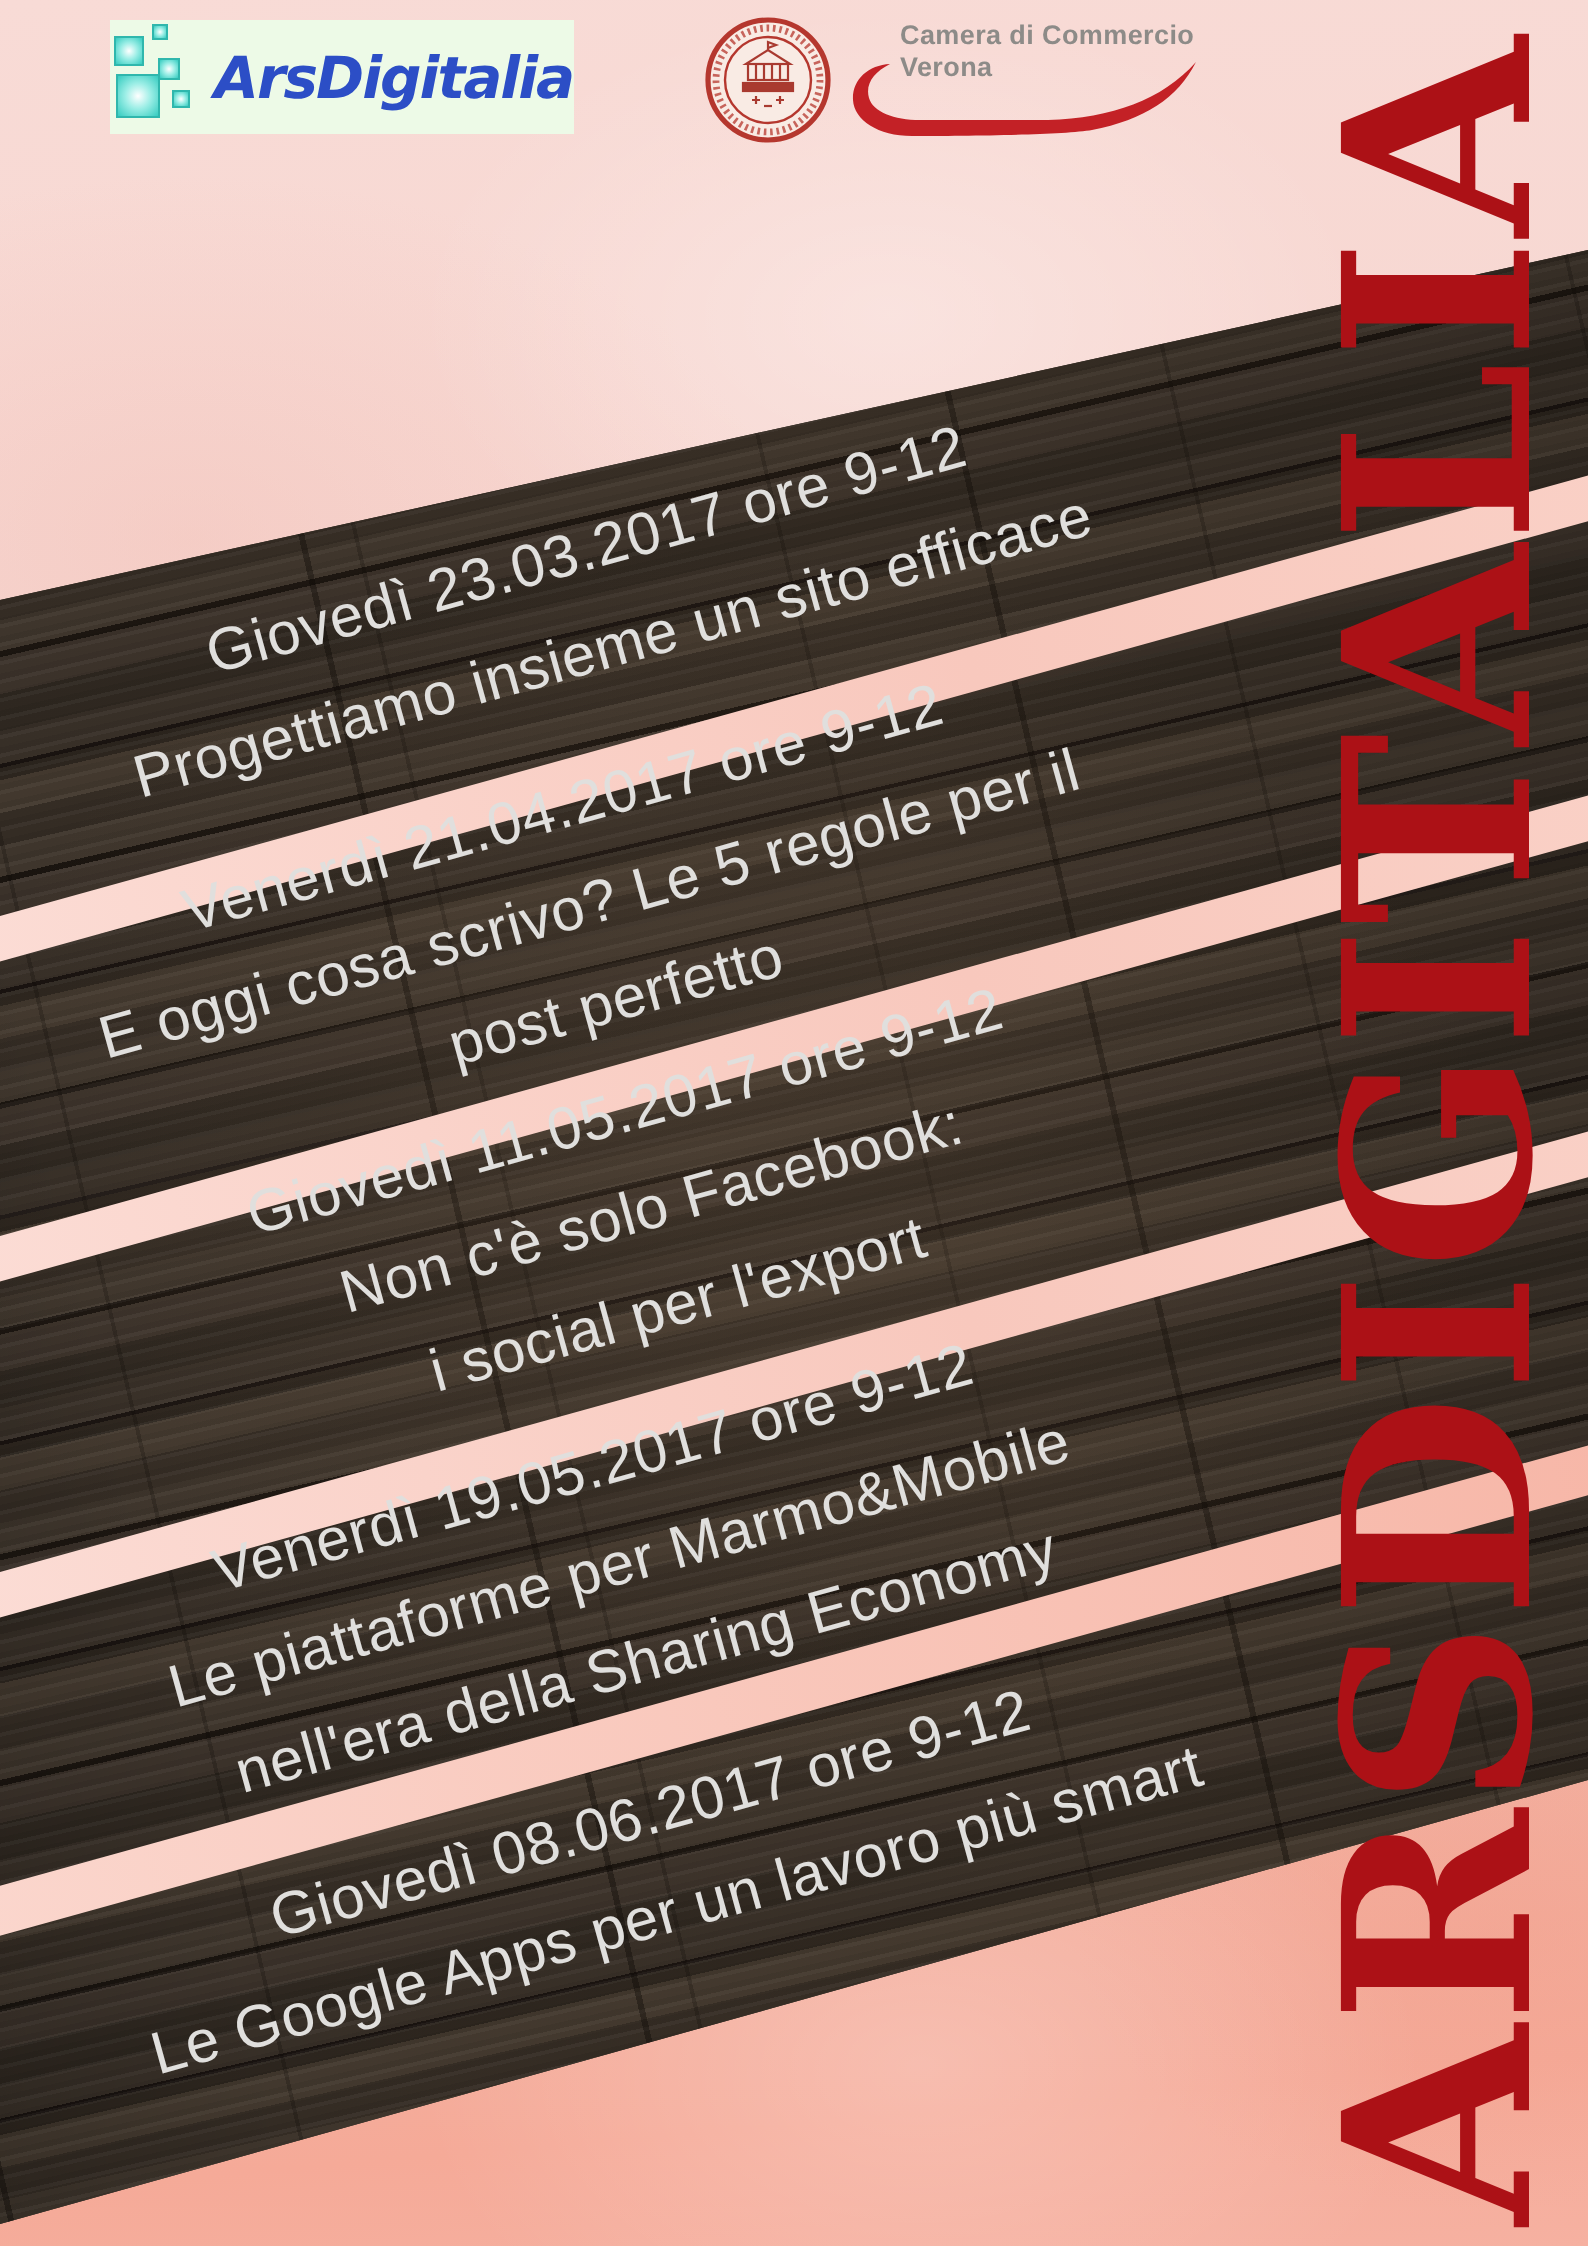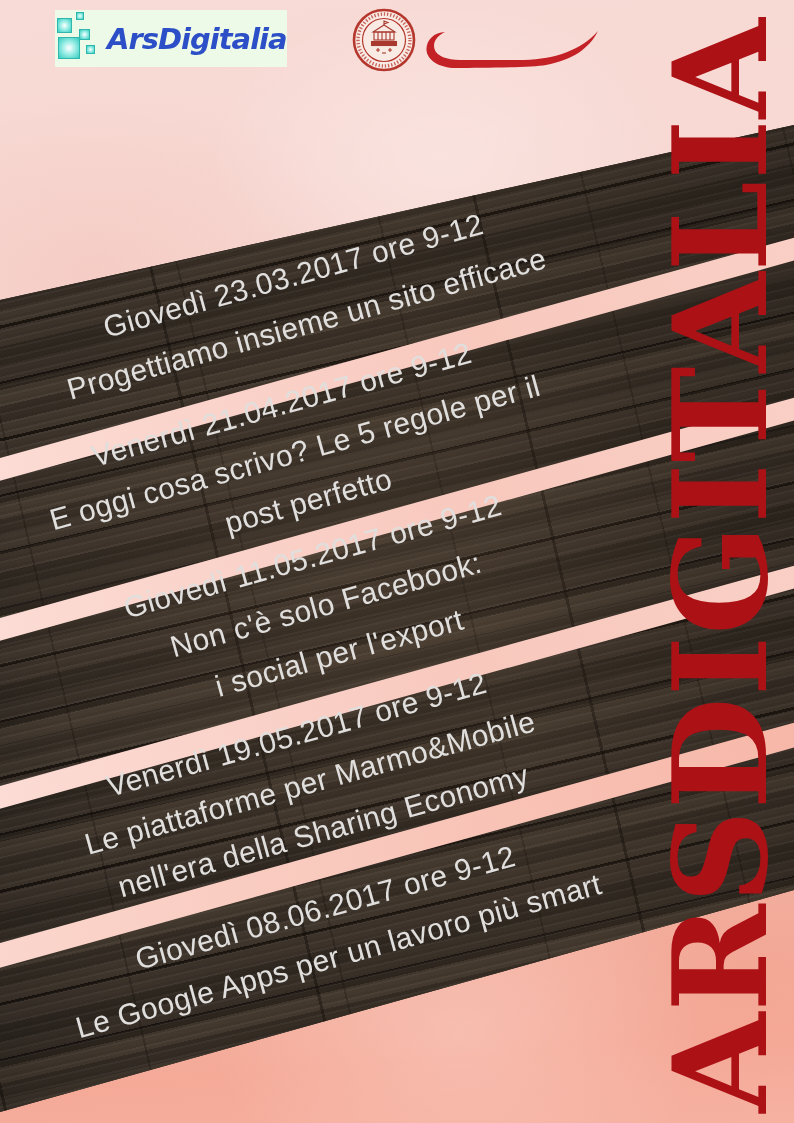--- a/index.html
+++ b/index.html
@@ -143,20 +143,24 @@
         <path d="M21 24 L32 17 L43 24 Z"></path>
         <rect x="22" y="24" width="20" height="8"></rect>
         <path d="M26 24 V32 M30 24 V32 M34 24 V32 M38 24 V32"></path>
         <rect x="19.5" y="33.5" width="25" height="4" fill="#a93a30"></rect>
         <path d="M24 42 h4 M26 40 v4"></path>
         <path d="M36 42 h4 M38 40 v4"></path>
         <path d="M30 45 h4"></path>
         <path d="M32 17 V13 l4 1.5 -4 1.5"></path>
       </g>
     </svg>
+    <div class="camera-text">
+      <div>Camera di Commercio</div>
+      <div>Verona</div>
+    </div>
     <svg class="swoosh" width="180" height="46" viewBox="0 0 180 46">
       <path fill="#c32126" d="M176 3 C 167 21 150 32 124 37 C 110 39.5 60 40 34 40 C 17 40 5 32 4.5 22
            C 4 12 12 4.5 23 4 C 15 8 10.5 14 12.5 21 C 14.5 28 25 32 38 32 L 102 32
            C 134 31 159 22 176 3 Z"></path>
     </svg>
   </div>
 
 </div>
 
 </body></html>

